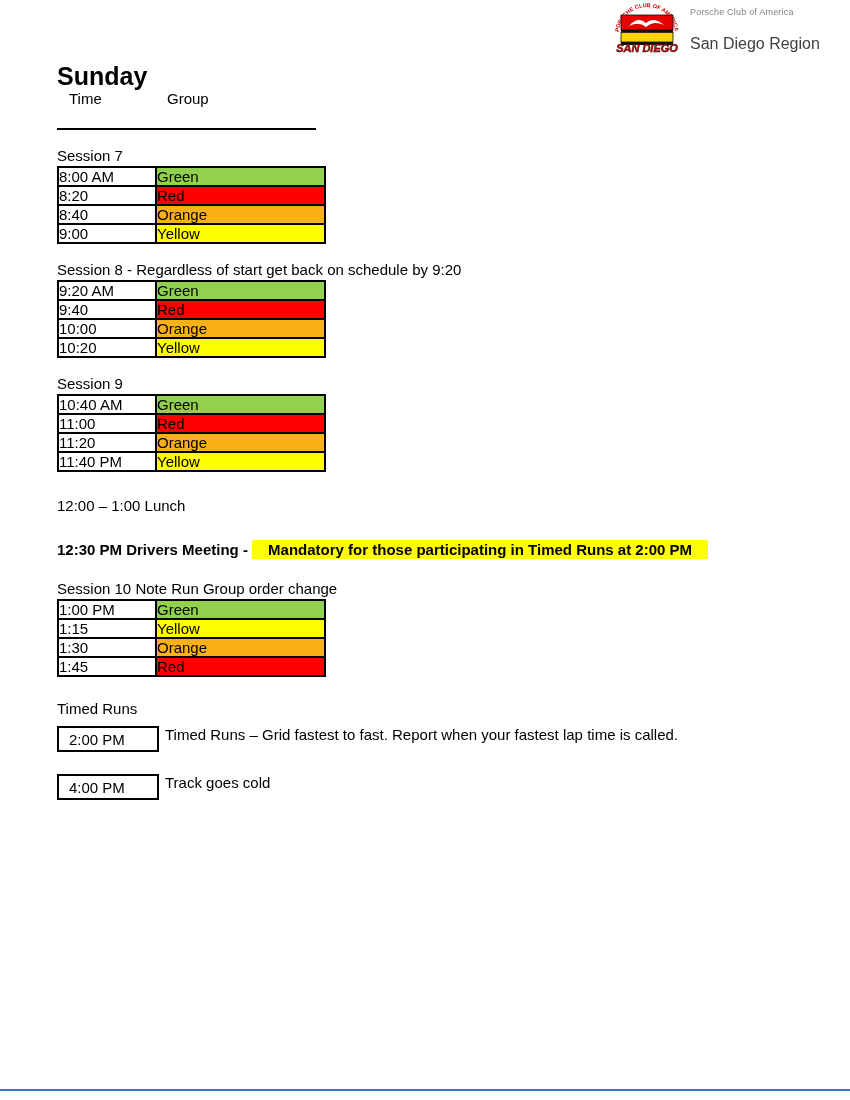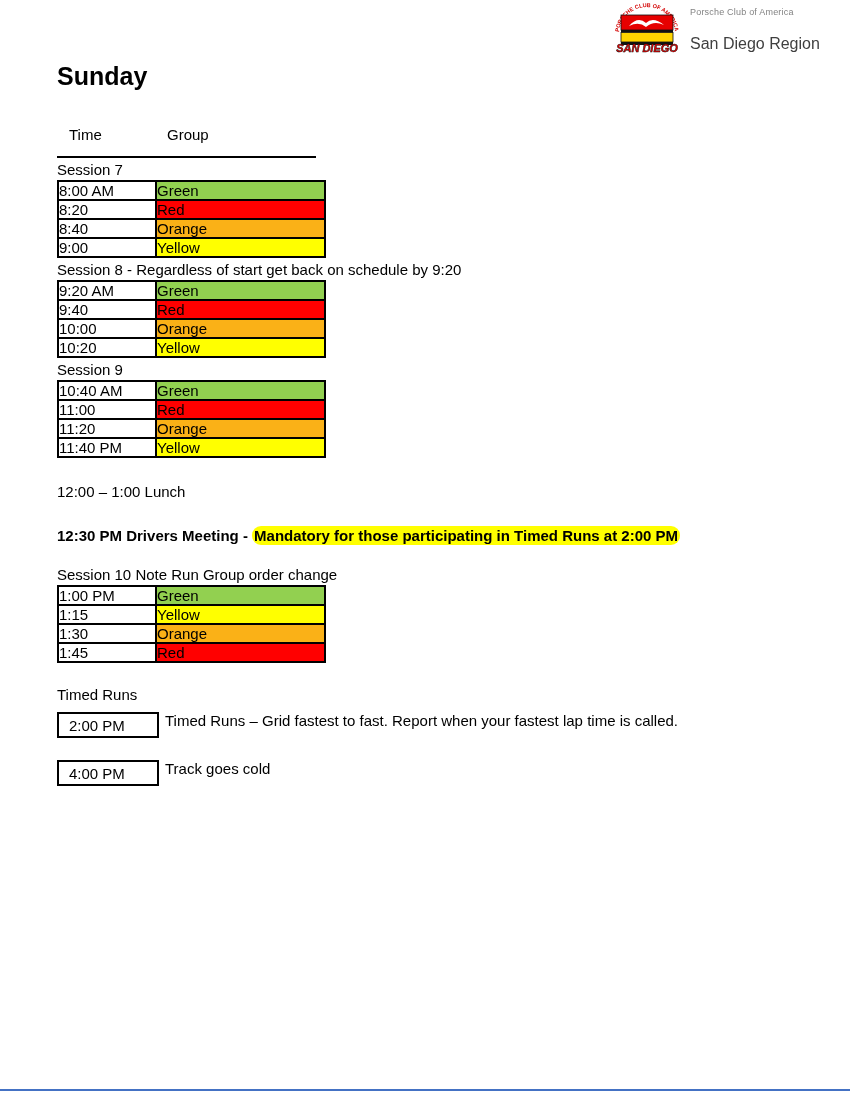--- a/index.html
+++ b/index.html
@@ -19,40 +19,40 @@
   .org-text { position: absolute; left: 690px; top: 7px; }
   .org-small { font-size: 9px; color: #838383; letter-spacing: .2px; }
   .org-large { font-size: 16px; color: #3f3f3f; margin-top: 18px; }
 
   
   .content { position: absolute; left: 57px; top: 0; width: 780px; }
   .title { margin-top: 62px; font-size: 25px; font-weight: bold; line-height: 28px; }
 
   
   .col-head {
-    display: flex; width: 259px; margin-top: 36px;
-    border-bottom: 2px solid #000; padding-bottom: 13px;
+    display: flex; width: 259px; 
+    border-bottom: 2px solid #000; padding-bottom: 21px;
     font-size: 15px;
   }
   .col-head .time-h { margin-left: 12px; width: 98px; }
 
-  .session-title { font-size: 15px; line-height: 20px; margin-top: 2px; }
+  .session-title { font-size: 15px; line-height: 20px; margin-top: 16px; }
 
   table.run-table { border-collapse: collapse; table-layout: fixed; }
   table.run-table td {
     border: 2px solid #000;
     height: 14px; font-size: 15px; padding: 0;
     vertical-align: middle;
   }
   td.time-cell { width: 98px; padding-left: 10px; background: #fff; }
   td.group-cell { width: 169px; padding-left: 7px; }
 
   .lunch { margin-top: 25px; font-size: 15px; }
   .meeting { margin-top: 27px; font-size: 15px; font-weight: bold; }
-  .meeting .hl { padding: 1px 2px; border-radius: 9px; }
+  .meeting .hl { padding: 1px 16px; }
 
   .s10-title { margin-top: 21px; }
 
   .timed-runs-label { margin-top: 23px; font-size: 15px; }
   .time-box-row { display: flex; align-items: flex-start; margin-top: 9px; }
   .time-box-row.second { margin-top: 22px; }
   .time-box {
     width: 102px; height: 26px; border: 2px solid #000;
     font-size: 15px; display: flex; align-items: center; padding-left: 10px;
     flex: 0 0 auto;

